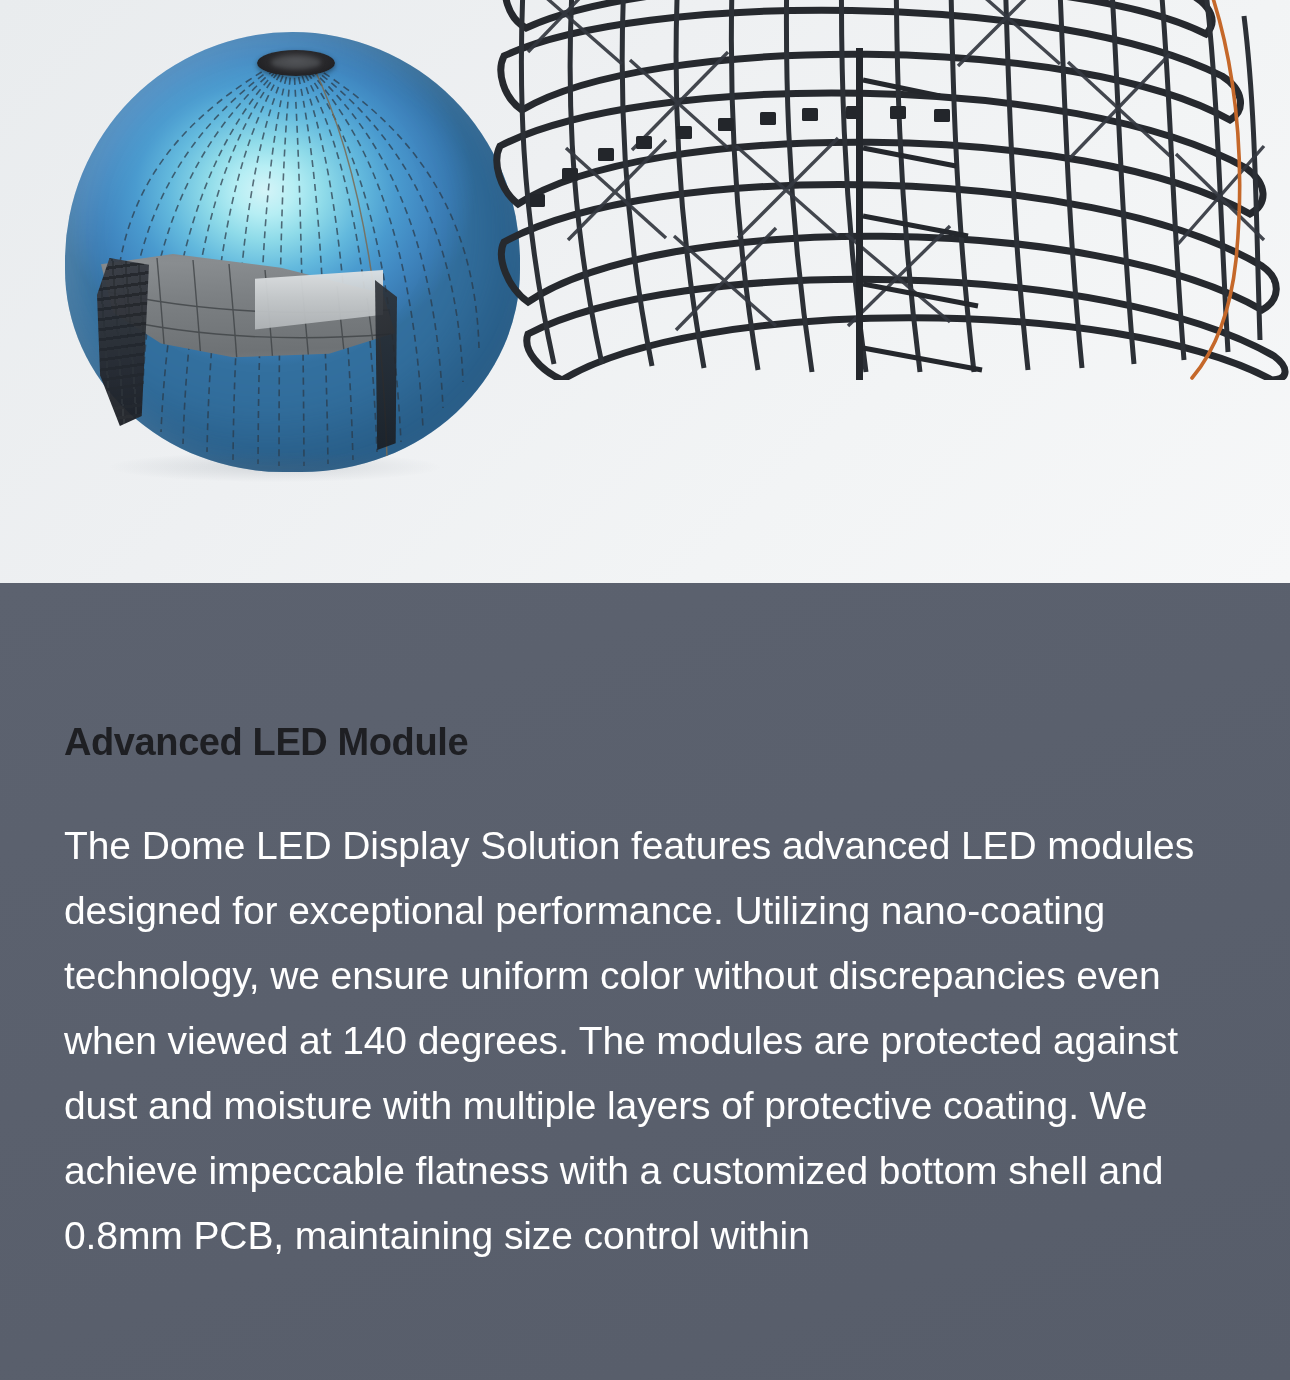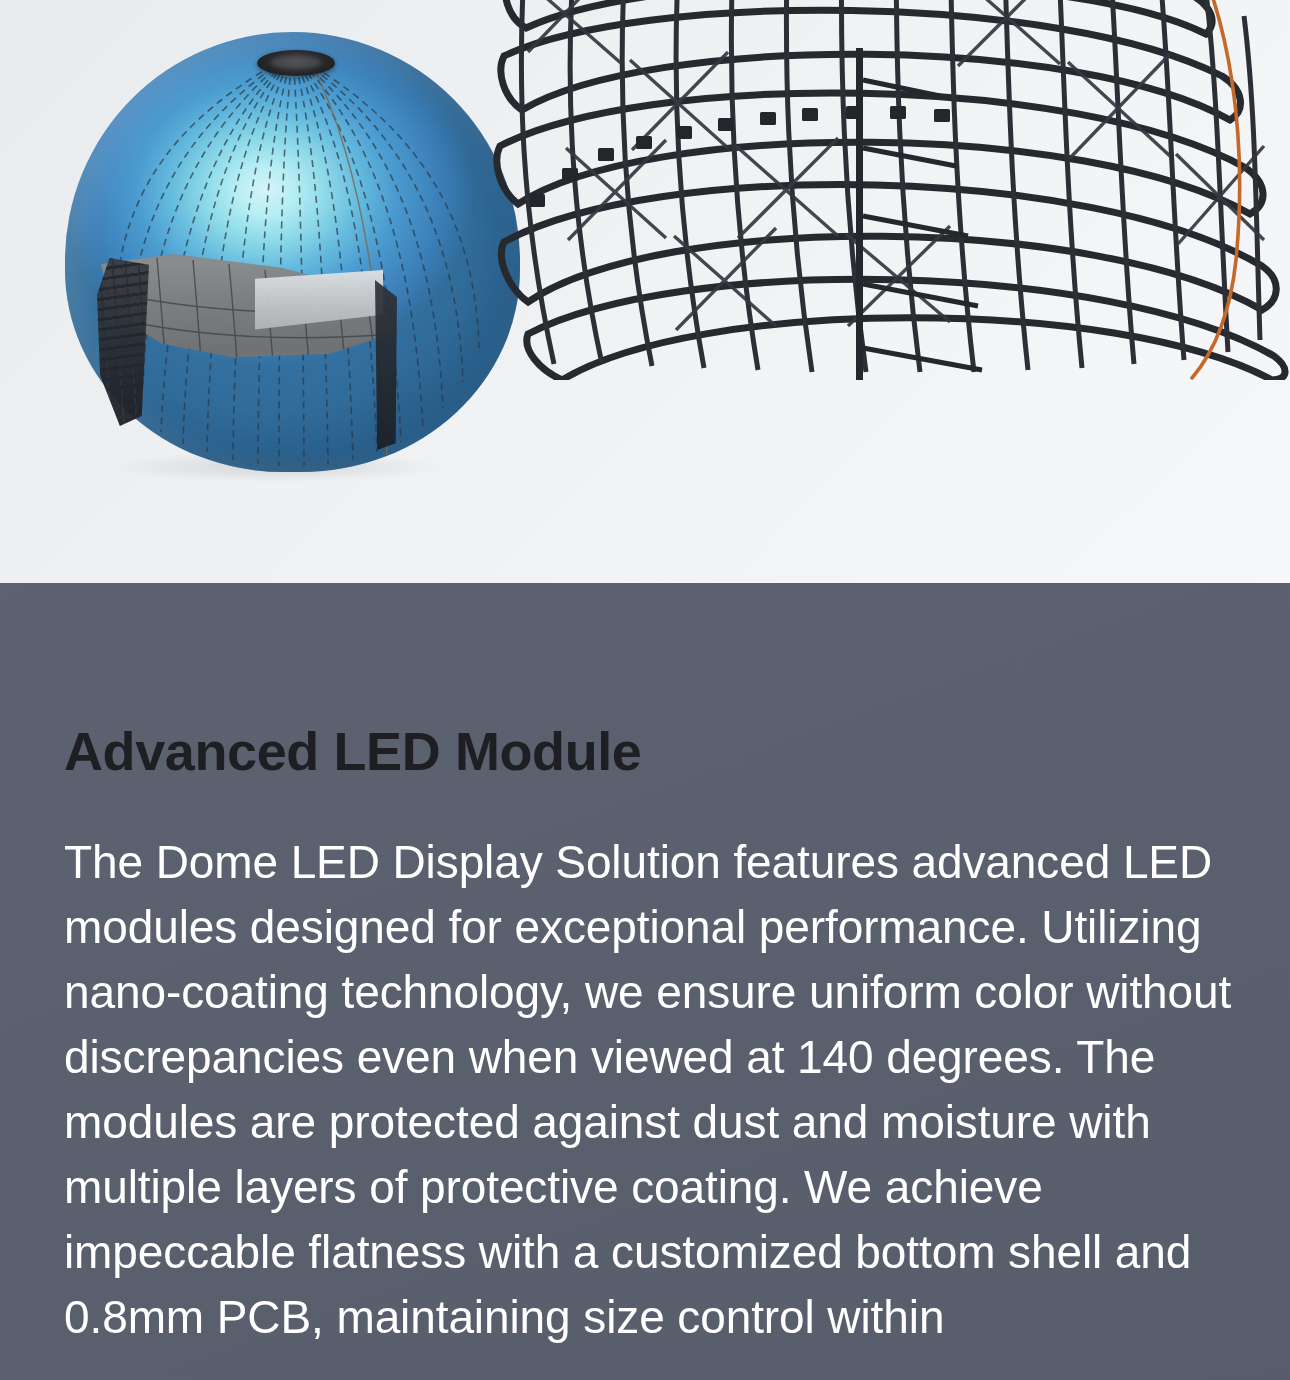--- a/index.html
+++ b/index.html
@@ -184,32 +184,32 @@
   .content-inner {
     position:absolute;
     left:64px;
     top:0;
     width:1170px;
   }
 
   .section-title {
     margin-top:140px;
     font-family:"Liberation Sans", sans-serif;
-    font-size:54px;
+    font-size:38px;
     font-weight:700;
     letter-spacing:-.4px;
     color:#1e1f23;
     line-height:1.05;
     white-space:nowrap;
   }
 
   .section-body {
     margin-top:50px;
     font-family:"Liberation Sans", sans-serif;
-    font-size:46px;
+    font-size:39px;
     font-weight:400;
     line-height:65px;
     color:#ffffff;
     letter-spacing:-.1px;
     width:1168px;
   }
 </style>
 </head>
 <body>
 

